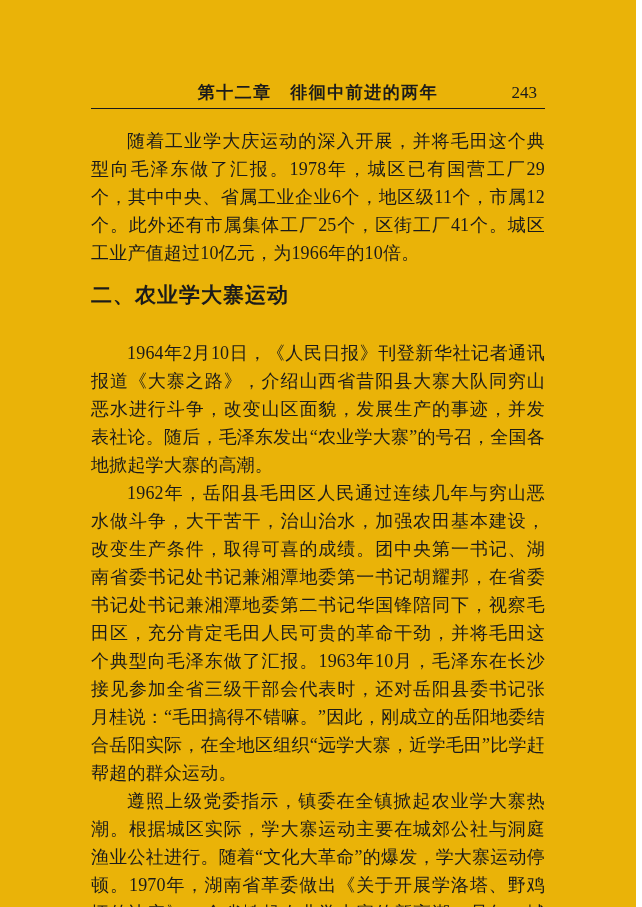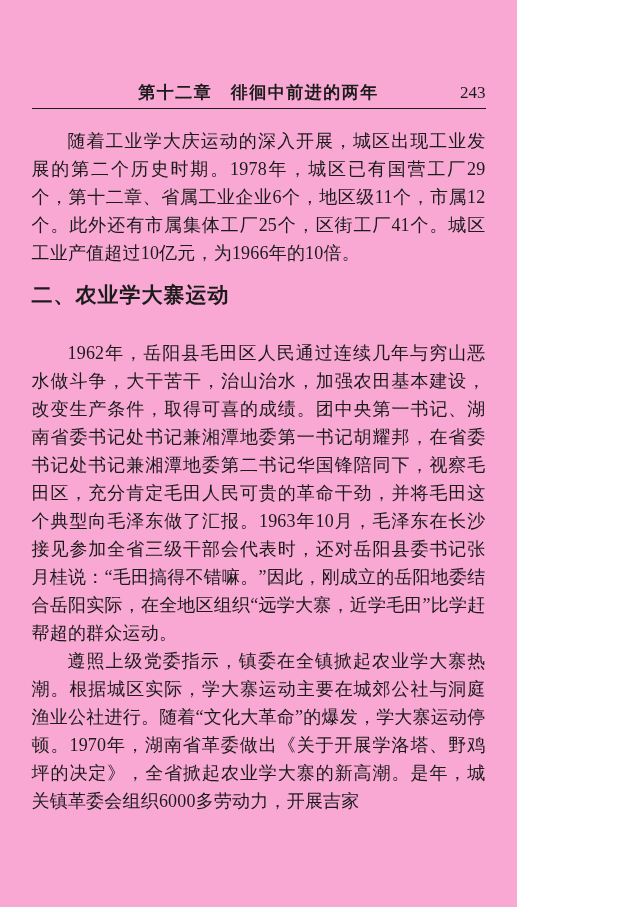--- a/index.html
+++ b/index.html
@@ -9,43 +9,43 @@
   }
   body {
     width: 642px;
     height: 907px;
     font-family: "Liberation Serif", "DejaVu Serif", serif;
     color: #1b1b1b;
     -webkit-font-smoothing: antialiased;
   }
   .page {
     position: relative;
-    width: 517px;
+    width: 636px;
     height: 907px;
-    background: #f9a8d4;
+    background: #eab308;
     overflow: hidden;
   }
   .content {
     width: 454px;
     margin: 0 auto;
   }
   .page-header {
     position: relative;
     padding-top: 82px;
   }
   .chapter-title {
     text-align: center;
     font-size: 17px;
     font-weight: bold;
     letter-spacing: 1.5px;
     line-height: 22px;
   }
   .page-number {
     position: absolute;
-    right: 0;
+    right: 8px;
     bottom: 0;
     font-size: 17px;
     font-weight: normal;
     line-height: 22px;
   }
   .header-rule {
     border: none;
     border-top: 1.7px solid #1b1b1b;
     margin: 4px 0 0 0;
     width: 454px;
@@ -78,24 +78,25 @@
   <div class="content">
 
     <div class="page-header">
       <div class="chapter-title">第十二章　徘徊中前进的两年</div>
       <div class="page-number">243</div>
     </div>
 
     <hr class="header-rule">
 
     <div class="body-text">
-      <p class="para">随着工业学大庆运动的深入开展，城区出现工业发展的第二个历史时期。1978年，城区已有国营工厂29个，第十二章、省属工业企业6个，地区级11个，市属12个。此外还有市属集体工厂25个，区街工厂41个。城区工业产值超过10亿元，为1966年的10倍。</p>
+      <p class="para">随着工业学大庆运动的深入开展，并将毛田这个典型向毛泽东做了汇报。1978年，城区已有国营工厂29个，其中中央、省属工业企业6个，地区级11个，市属12个。此外还有市属集体工厂25个，区街工厂41个。城区工业产值超过10亿元，为1966年的10倍。</p>
 
       <h2 class="section-heading">二、农业学大寨运动</h2>
 
+      <p class="para">1964年2月10日，《人民日报》刊登新华社记者通讯报道《大寨之路》，介绍山西省昔阳县大寨大队同穷山恶水进行斗争，改变山区面貌，发展生产的事迹，并发表社论。随后，毛泽东发出“农业学大寨”的号召，全国各地掀起学大寨的高潮。</p>
 
       <p class="para">1962年，岳阳县毛田区人民通过连续几年与穷山恶水做斗争，大干苦干，治山治水，加强农田基本建设，改变生产条件，取得可喜的成绩。团中央第一书记、湖南省委书记处书记兼湘潭地委第一书记胡耀邦，在省委书记处书记兼湘潭地委第二书记华国锋陪同下，视察毛田区，充分肯定毛田人民可贵的革命干劲，并将毛田这个典型向毛泽东做了汇报。1963年10月，毛泽东在长沙接见参加全省三级干部会代表时，还对岳阳县委书记张月桂说：“毛田搞得不错嘛。”因此，刚成立的岳阳地委结合岳阳实际，在全地区组织“远学大寨，近学毛田”比学赶帮超的群众运动。</p>
 
       <p class="para">遵照上级党委指示，镇委在全镇掀起农业学大寨热潮。根据城区实际，学大寨运动主要在城郊公社与洞庭渔业公社进行。随着“文化大革命”的爆发，学大寨运动停顿。1970年，湖南省革委做出《关于开展学洛塔、野鸡坪的决定》，全省掀起农业学大寨的新高潮。是年，城关镇革委会组织6000多劳动力，开展吉家</p>
     </div>
 
   </div>
 </div>
 
 </body></html>

